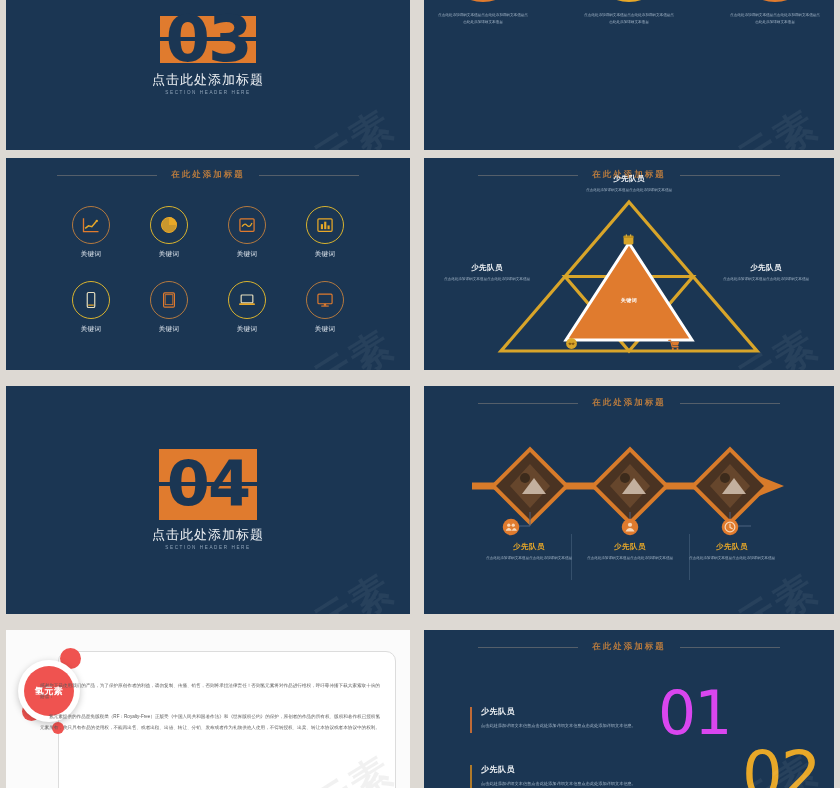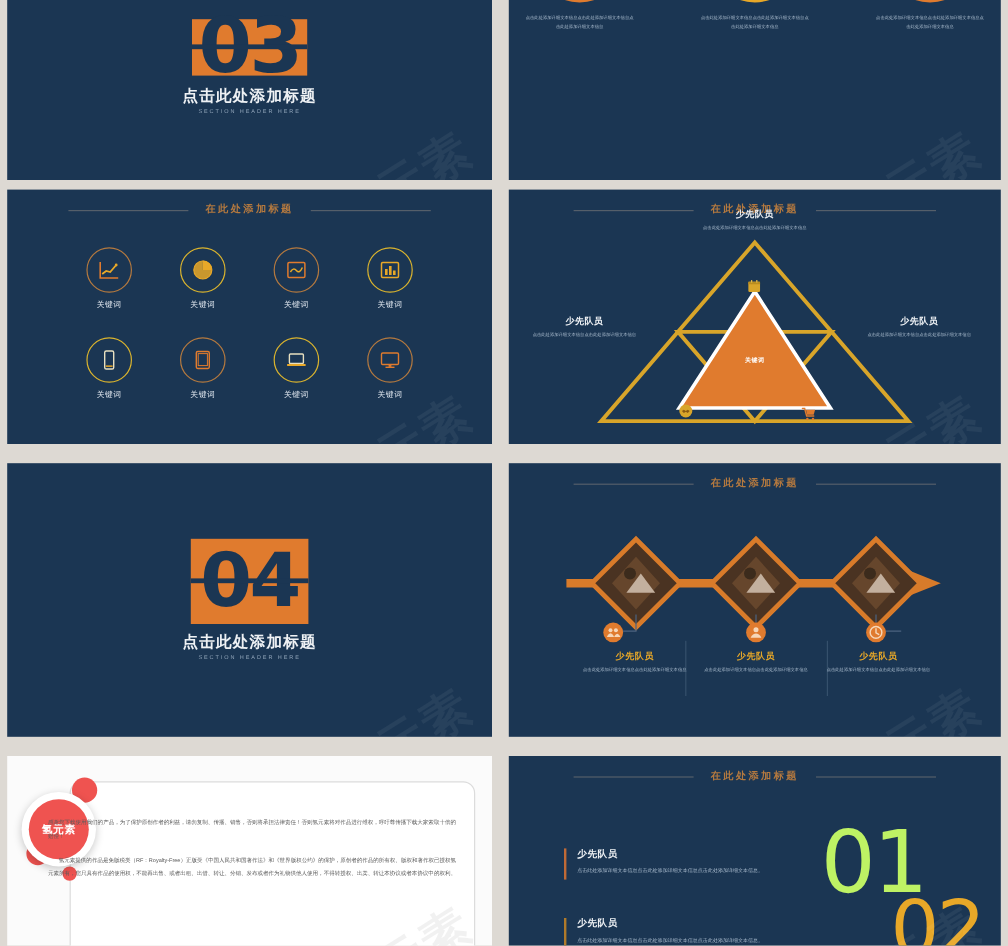--- a/index.html
+++ b/index.html
@@ -42,21 +42,21 @@
     font-weight: 700;
     color: #1b3653;
     line-height: .78;
     letter-spacing: -2px;
   }
   .numbox .bar {
     position: absolute; left: 0; right: 0;
     height: 4px; background: #1b3653;
   }
   .sec-title {
-    color: #eef1f4; font-weight: 700; letter-spacing: 1px;
+    color: #eef1f4; font-weight: 400; letter-spacing: 1px;
   }
   .sec-sub {
     color: #8fa3b8; letter-spacing: 1.6px; margin-top: 1px;
   }
 
   
   .slideA .numbox { width: 96px; height: 47px; margin-top: 0; }
   .slideA .num { font-size: 64px; }
   .slideA .bar { top: 21px; }
   .slideA .sec-title { font-size: 13px; margin-top: 8px; }
@@ -504,19 +504,19 @@
         <div class="t">少先队员</div>
         <div class="d">点击此处添加详细文本信息点击此处添加详细文本信息点击此处添加详细文本信息。</div>
       </div>
       <div class="nitem">
         <span class="bar2" style="background:#b07a2a"></span>
         <div class="t">少先队员</div>
         <div class="d">点击此处添加详细文本信息点击此处添加详细文本信息点击此处添加详细文本信息。</div>
       </div>
     </div>
 
-    <div class="bignum" style="left:260px;top:58px;font-size:72px;color:#bef264">01</div>
+    <div class="bignum" style="left:234px;top:58px;font-size:60px;color:#d946ef">01</div>
     <div class="bignum" style="left:318px;top:118px;font-size:64px;color:#e8a828">02</div>
 
     <div class="wm">氢元素</div>
   </div>
 
 </div>
 
 </body></html>

